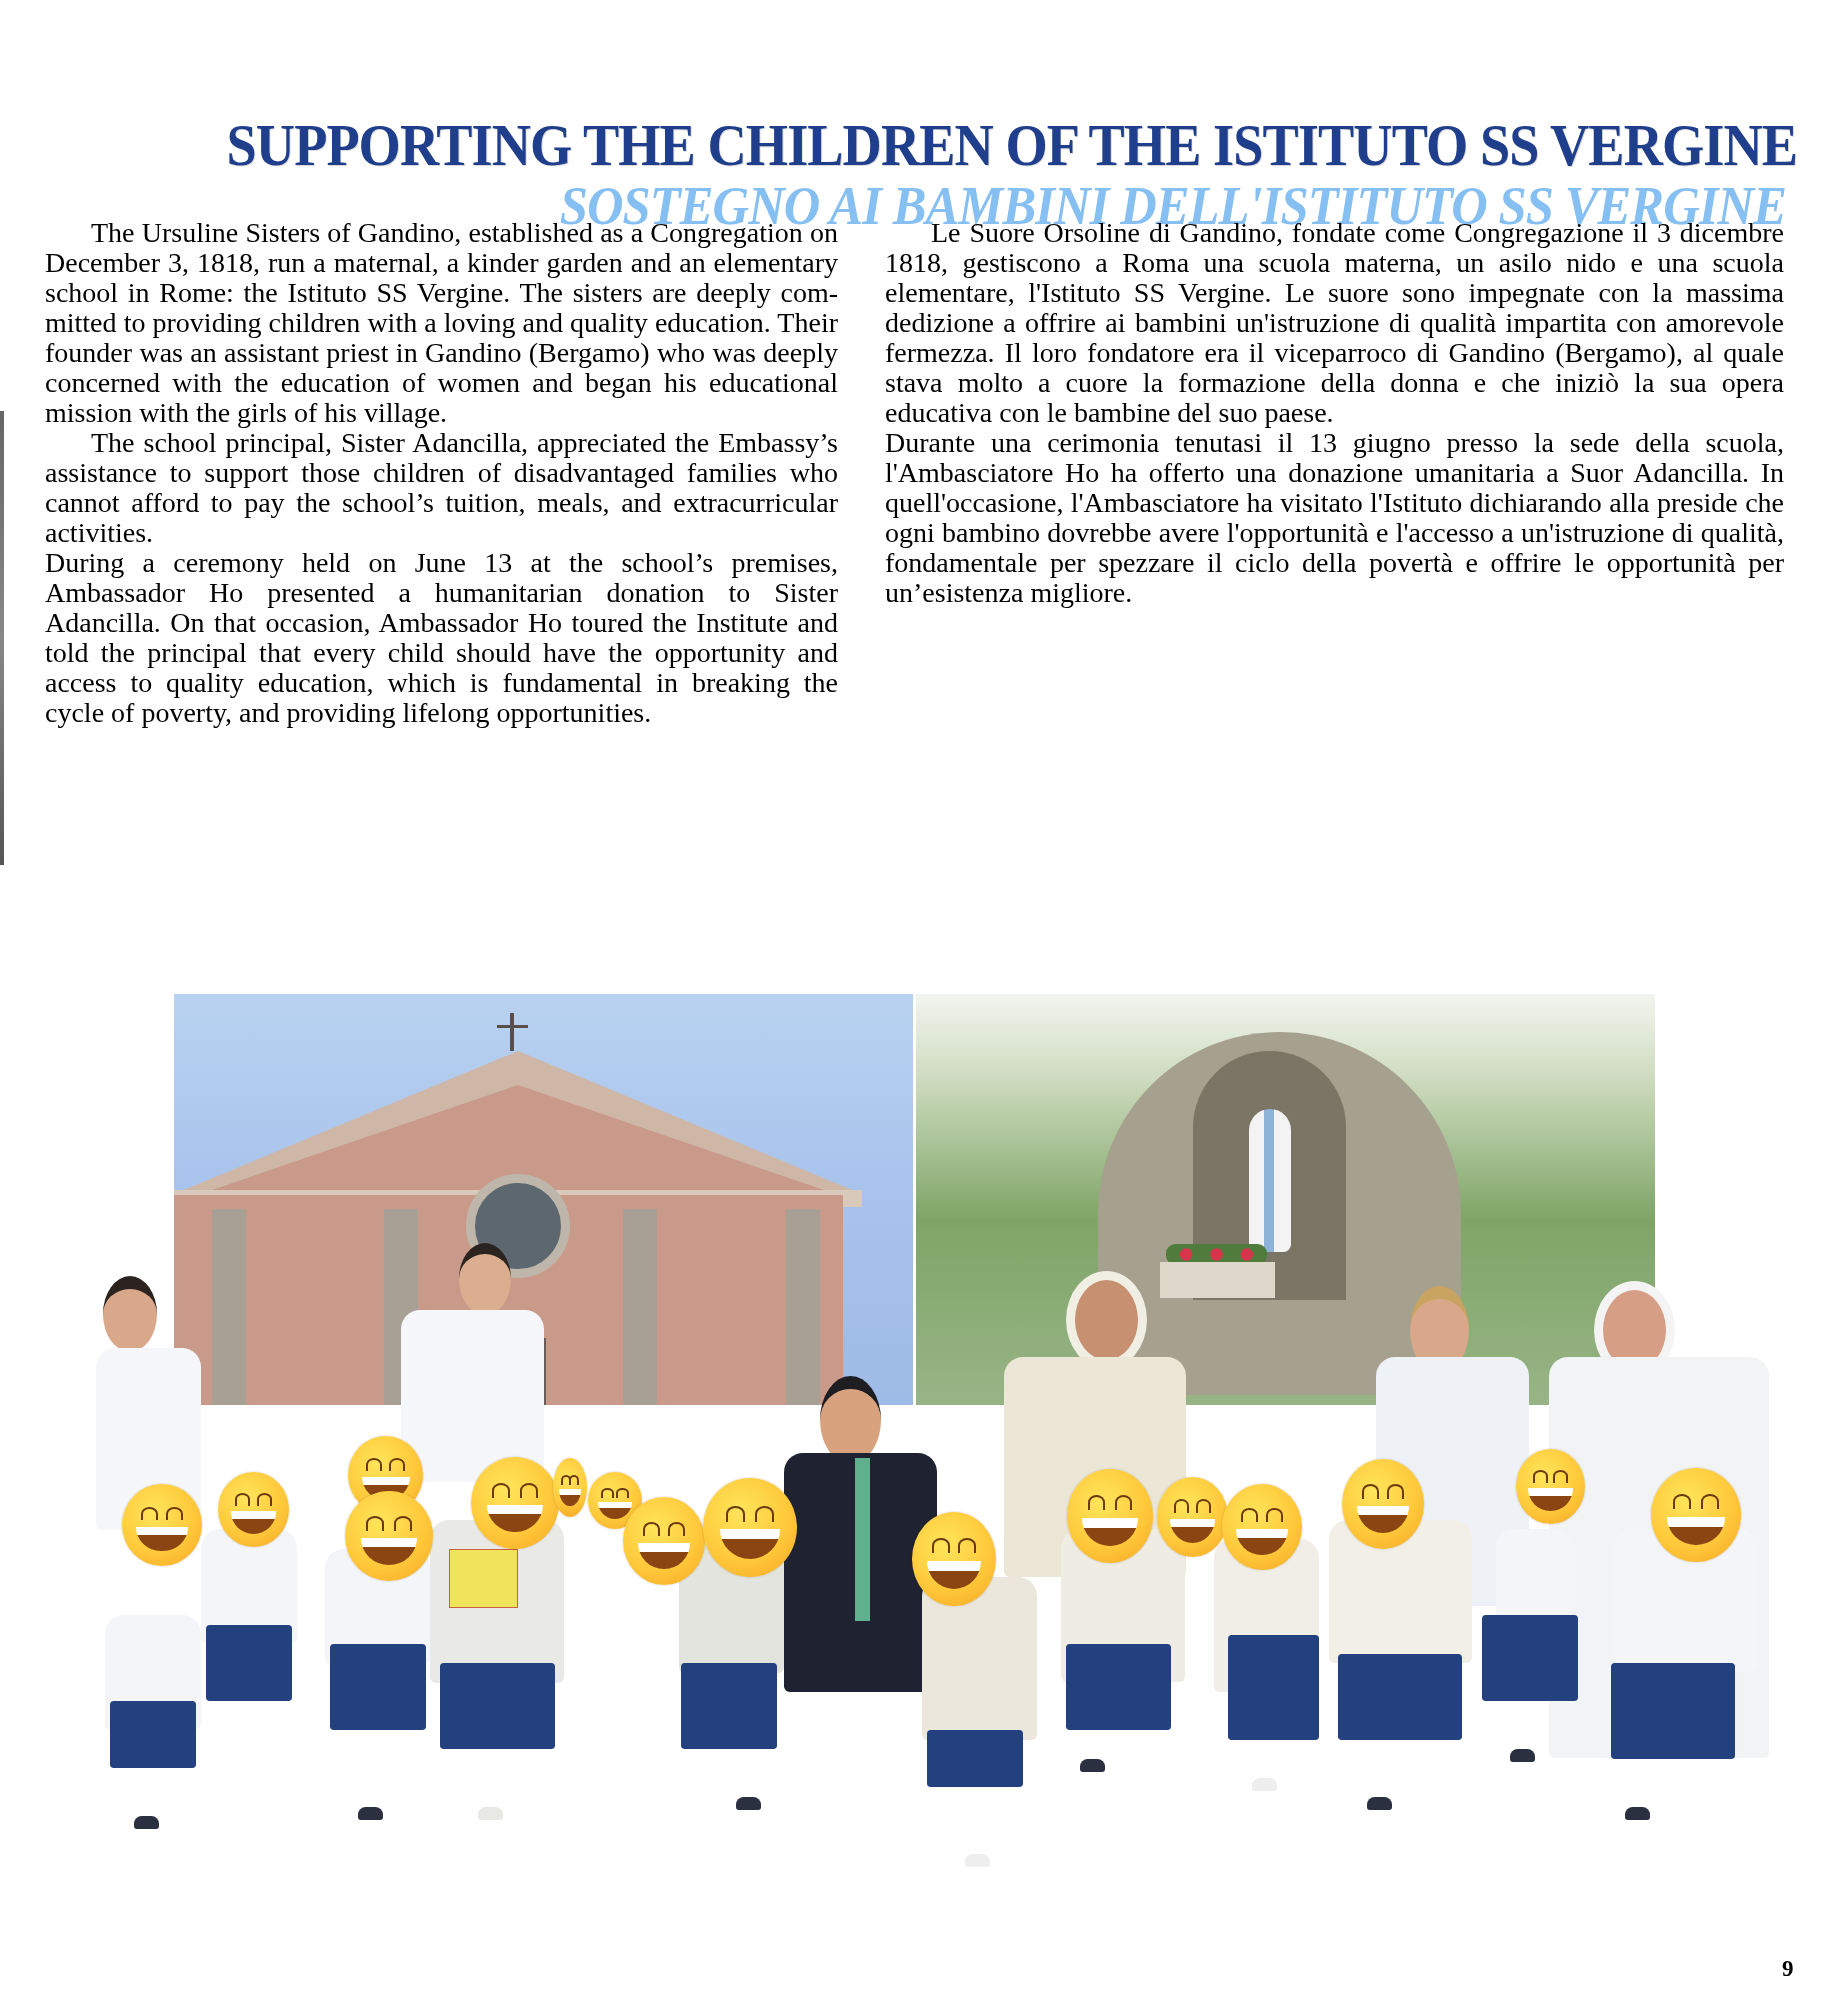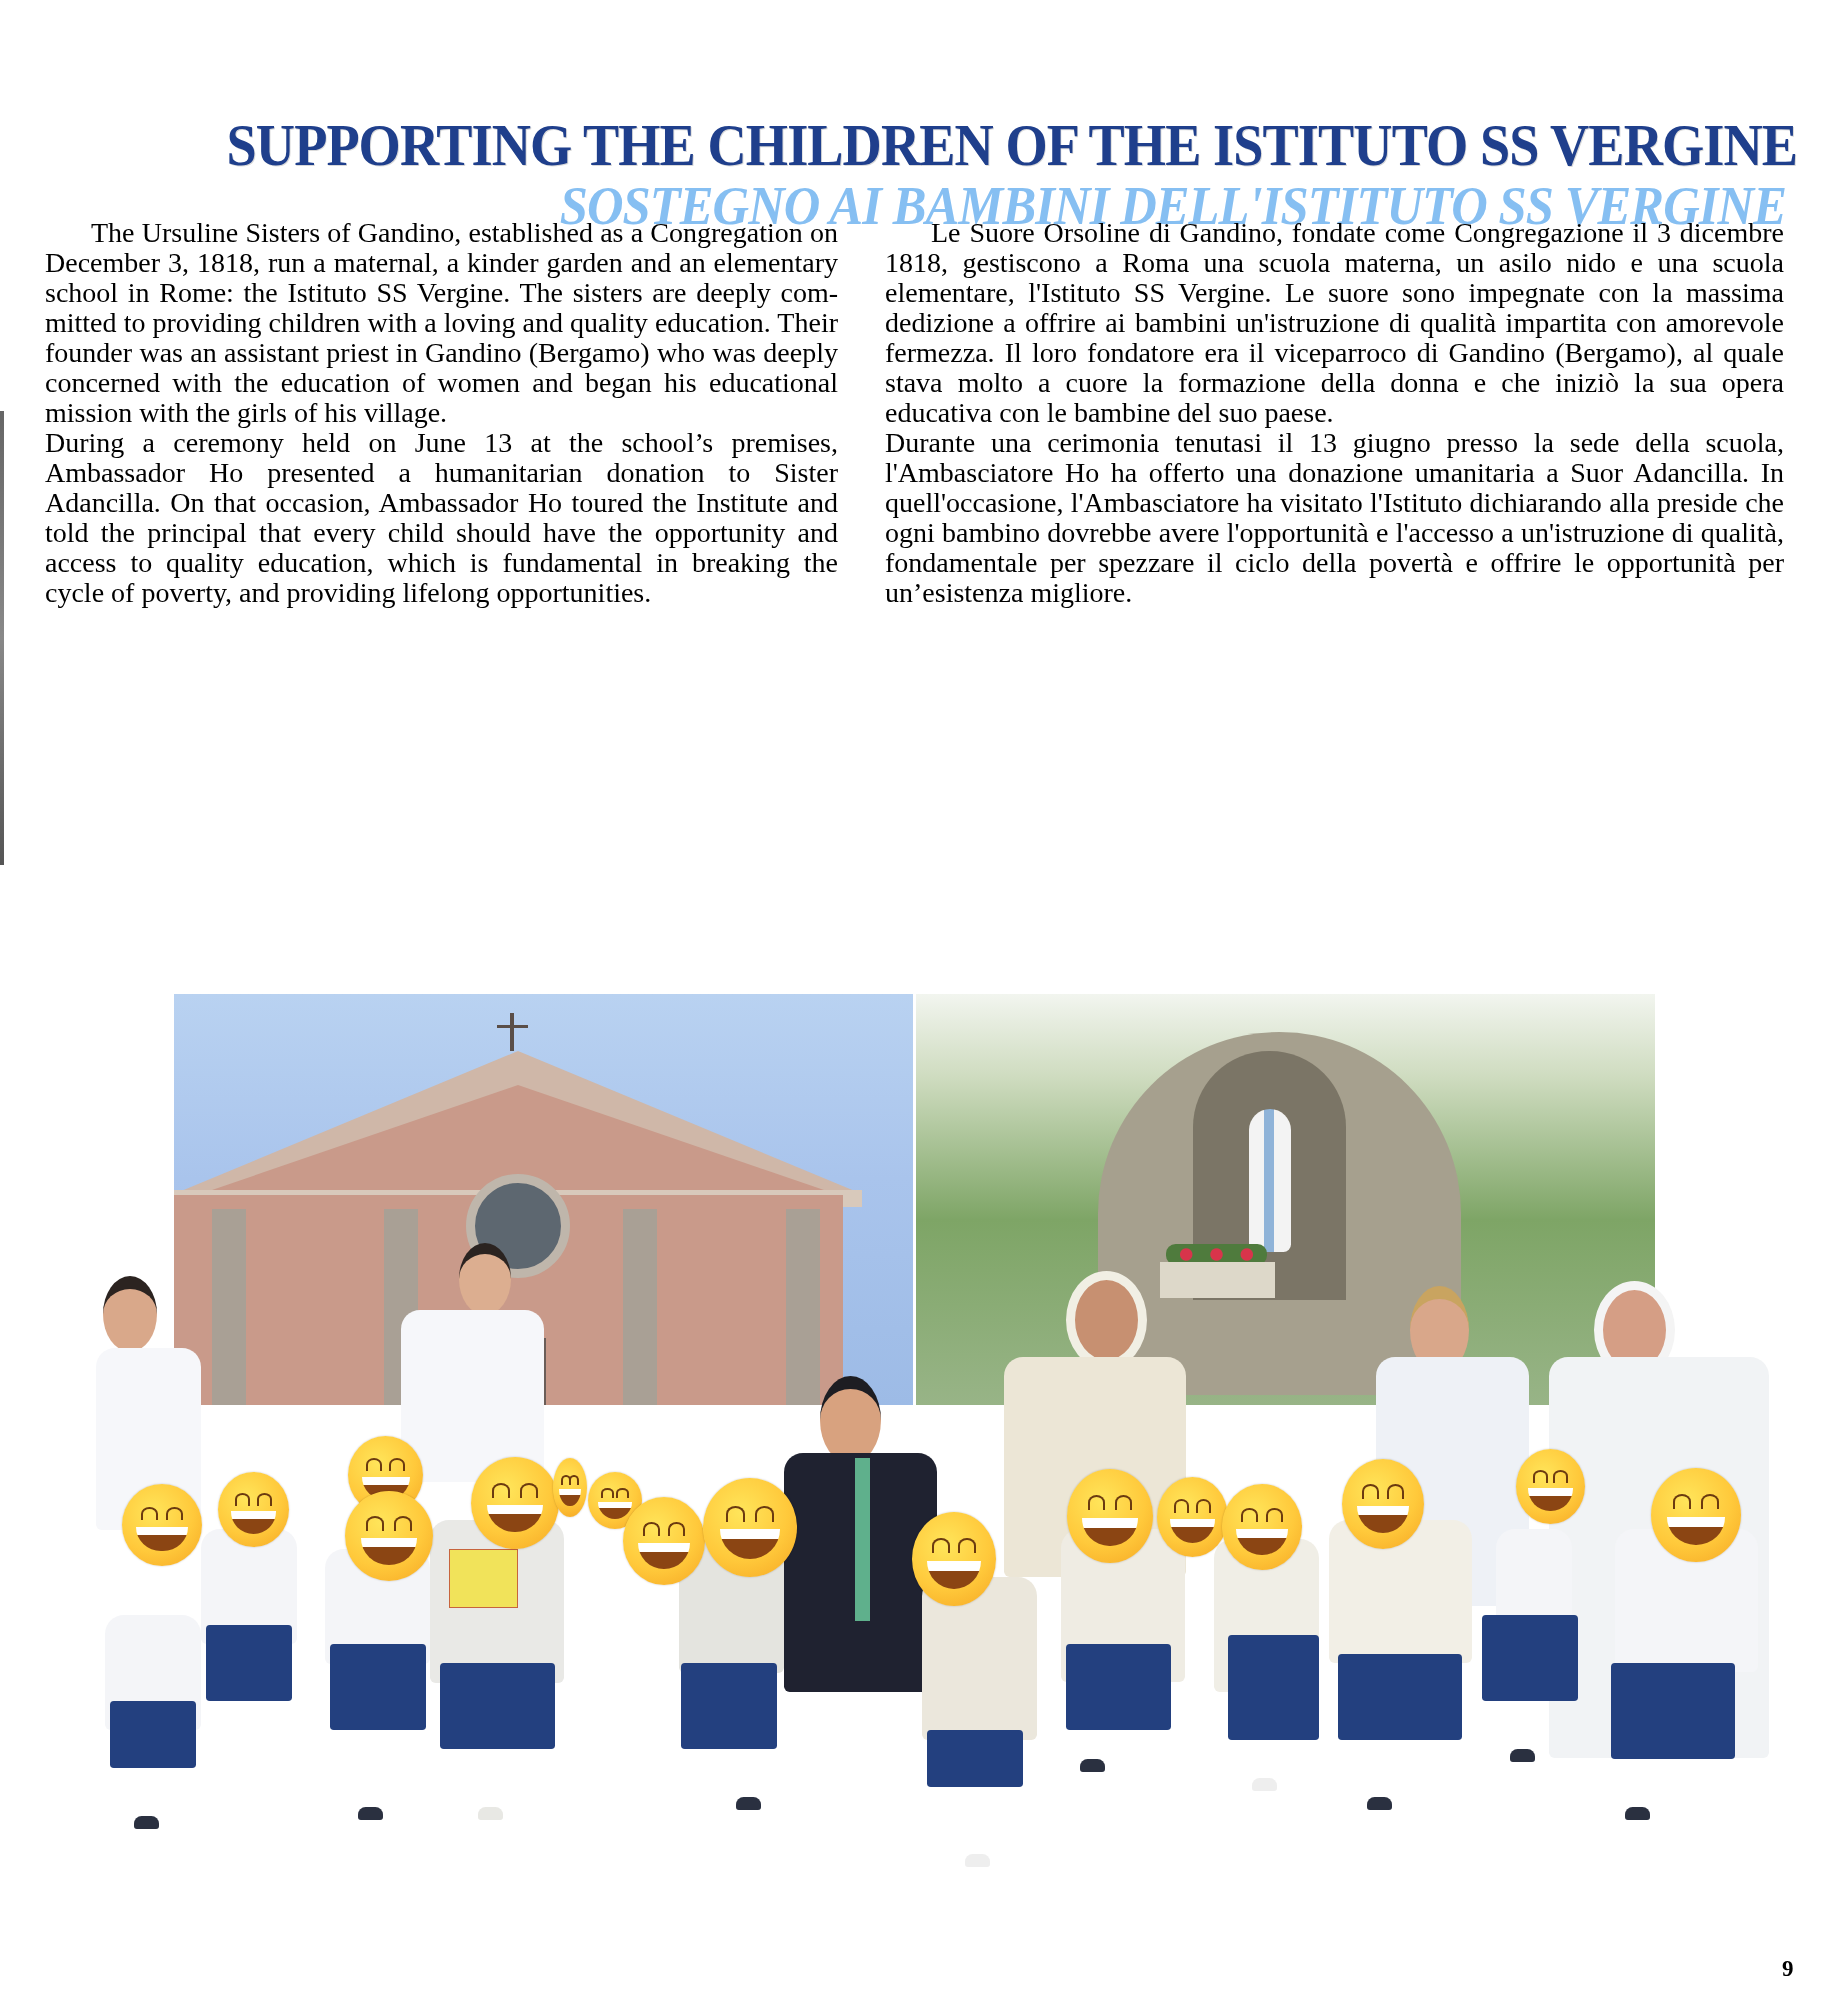--- a/index.html
+++ b/index.html
@@ -84,20 +84,21 @@
 </head>
 <body>
 
 <div class="edge-rule"></div>
 
 <h1 class="title-en" style="color: rgb(31, 63, 140);">SUPPORTING THE CHILDREN OF THE ISTITUTO SS VERGINE</h1>
 <h2 class="title-it" style="color: rgb(134, 191, 242);">SOSTEGNO AI BAMBINI DELL'ISTITUTO SS VERGINE</h2>
 
 <div class="col col-en">
   <p class="indent">The Ursuline Sisters of Gandino, established as a Congregation on December 3, 1818, run a maternal, a kinder garden and an elementary school in Rome: the Istituto SS Vergine. The sisters are deeply com­mitted to providing children with a loving and quali­ty education. Their founder was an assistant priest in Gandino (Bergamo) who was deeply concerned with the education of women and began his educational mission with the girls of his village.</p>
+  <p class="indent">The school principal, Sister Adancilla, apprecia­ted the Embassy’s assistance to support those chil­dren of disadvantaged families who cannot afford to pay the school’s tuition, meals, and extracurricular activities.</p>
   <p>During a ceremony held on June 13 at the school’s premises, Ambassador Ho presented a humanitarian donation to Sister Adancilla. On that occasion, Am­bassador Ho toured the Institute and told the princi­pal that every child should have the opportunity and access to quality education, which is fundamental in breaking the cycle of poverty, and providing lifelong opportunities.</p>
 </div>
 
 <div class="col col-it">
   <p class="indent">Le Suore Orsoline di Gandino, fondate come Congrega­zione il 3 dicembre 1818, gestiscono a Roma una scuola materna, un asilo nido e una scuola elementare, l'Istituto SS Vergine. Le suore sono impegnate con la massima dedi­zione a offrire ai bambini un'istruzione di qualità impartita con amorevole fermezza. Il loro fondatore era il viceparro­co di Gandino (Bergamo), al quale stava molto a cuore la formazione della donna e che iniziò la sua opera educativa con le bambine del suo paese.</p>
   <p>Durante una cerimonia tenutasi il 13 giugno presso la sede della scuola, l'Ambasciatore Ho ha offerto una donazione umanitaria a Suor Adancilla. In quell'occasione, l'Amba­sciatore ha visitato l'Istituto dichiarando alla preside che ogni bambino dovrebbe avere l'opportunità e l'accesso a un'istruzione di qualità, fondamentale per spezzare il ciclo della povertà e offrire le opportunità per un’esistenza mi­gliore.</p>
 </div>
 
 <div class="photo photo-left">
   <div class="cross-finial"></div>

